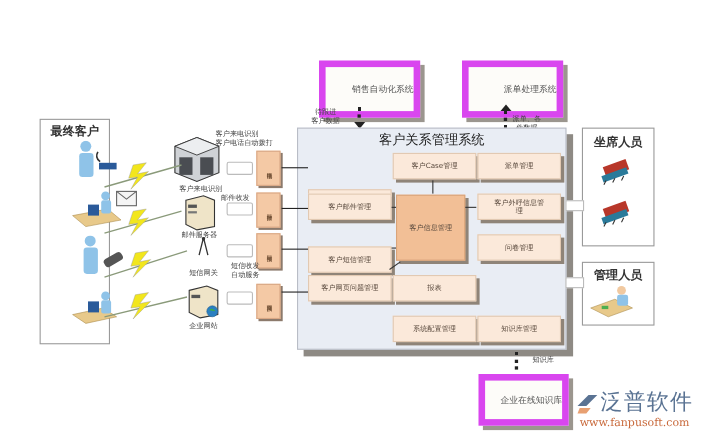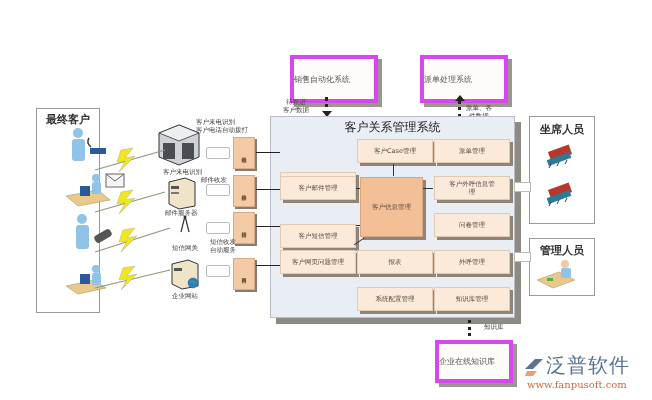--- a/index.html
+++ b/index.html
@@ -1,20 +1,20 @@
 <!DOCTYPE html>
 <html><head>
 <meta charset="utf-8">
 <style>
   html, body { margin:0; padding:0; background:#ffffff; }
   body { width:652px; height:400px; position:relative; overflow:hidden;
          font-family:"DejaVu Sans", sans-serif; color:#333; }
   .abs { position:absolute; }
-  .ext-box { position:absolute; background:#fdfcf9; border:4px solid #d946ef;
-             box-shadow:4px 4px 0 #9b968e; display:flex; align-items:center; justify-content:flex-start;
+  .ext-box { position:absolute; background:#fdfcf9; border:6px solid #d946ef;
+             box-shadow:4px 4px 0 #9b968e; display:flex; align-items:center; justify-content:flex-end;
              font-size:8px; color:#555; }
   .crm { position:absolute; left:270px; top:116px; width:243px; height:200px;
          background:#e9edf4; border:1px solid #b9bdc6; box-shadow:6px 6px 0 #8e8a84; }
   .crm-title { position:absolute; left:0; right:0; top:2px; text-align:center;
                font-family:Liberation Mono, monospace; font-size:12px; color:#222; }
   .mod { position:absolute; width:74px; height:22px; background:#fbe9da;
          border:1px solid #e2c9b2; box-shadow:3px 3px 0 #8f8478;
          display:flex; align-items:center; justify-content:center; text-align:center;
          font-size:6.5px; line-height:8px; color:#5a4a3e; }
   .mod-core { background:#f2bf96; border-color:#d9a47a; }
@@ -87,23 +87,20 @@
 
   <div class="mod" style="left:163px;top:22px;">
       <span>派单管理</span>
     </div>
   <div class="mod" style="left:163px;top:59px;">
       <span style="width:50px;display:block;">客户外呼信息管理</span>
     </div>
   <div class="mod" style="left:163px;top:96px;">
       <span>问卷管理</span>
     </div>
-  <div class="mod" style="left:163px;top:133px;">
-      <span>外呼管理</span>
-    </div>
   <div class="mod" style="left:163px;top:170px;">
       <span>知识库管理</span>
     </div>
 
   <div class="abs" style="left:122px;top:47px;width:1px;height:12px;background:#333;"></div>
   <div class="abs" style="left:85px;top:71px;width:4px;height:1px;background:#333;"></div>
   <div class="abs" style="left:152px;top:71px;width:10px;height:1px;background:#333;"></div>
   <div class="abs" style="left:85px;top:108px;width:4px;height:1px;background:#333;"></div>
   <div class="abs" style="left:82px;top:124px;width:12px;height:1px;background:#333;transform:rotate(-35deg);"></div>
 </div>

